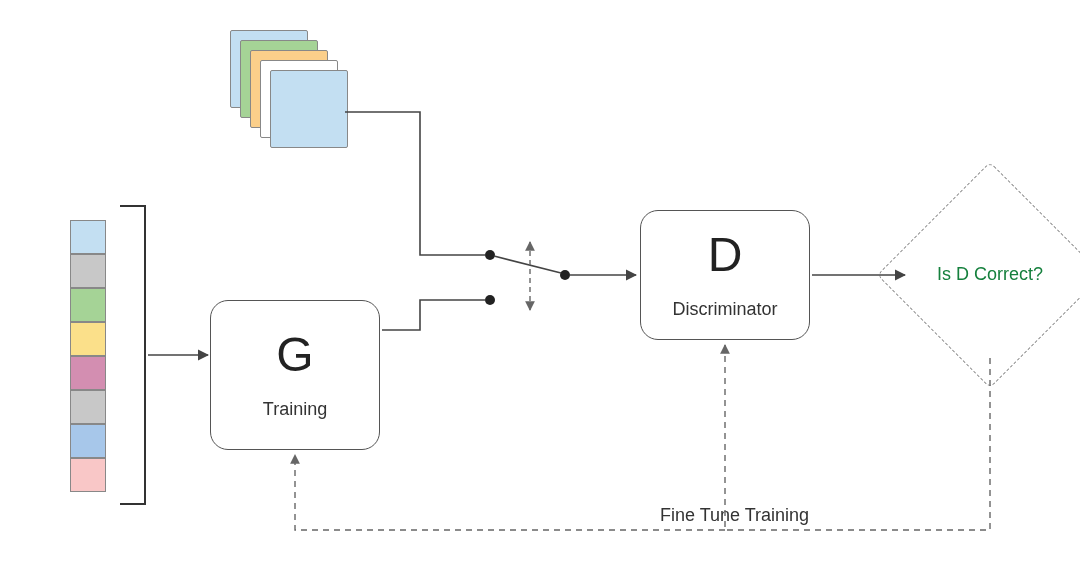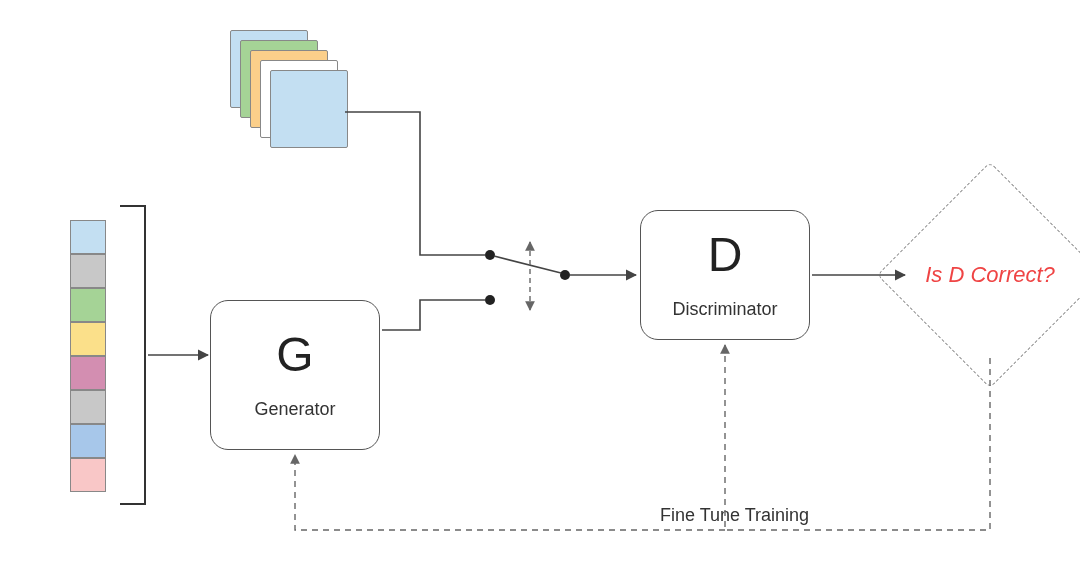--- a/index.html
+++ b/index.html
@@ -79,25 +79,24 @@
       border-radius: 6px;
       background: #fff;
     }
     .decision-label {
       position: absolute;
       inset: 0;
       display: flex;
       align-items: center;
       justify-content: center;
       text-align: center;
-      font-size: 22px;
-      color: #ef4444;
+      font-size: 18px;
+      color: #15803d;
       line-height: 1.3;
       pointer-events: none;
-      font-style: italic;
     }
 
     
     .stack {
       position: absolute;
       left: 230px;
       top: 30px;
       width: 120px;
       height: 120px;
     }
@@ -145,21 +144,21 @@
   <div class="stack" id="stack">
       <div class="card" style="background: rgb(195, 223, 242); left: 0px; top: 0px;"></div>
       <div class="card" style="background: rgb(165, 211, 150); left: 10px; top: 10px;"></div>
       <div class="card" style="background: rgb(251, 207, 138); left: 20px; top: 20px;"></div>
       <div class="card" style="background: rgb(255, 255, 255); left: 30px; top: 30px;"></div>
       <div class="card" style="background: rgb(195, 223, 242); left: 40px; top: 40px;"></div>
     </div>
 
   <div class="box g-box">
     <div class="big">G</div>
-    <div class="sub">Generator</div>
+    <div class="sub">Training</div>
   </div>
 
   <div class="box d-box">
     <div class="big">D</div>
     <div class="sub">Discriminator</div>
   </div>
 
   <div class="decision-wrap">
     <div class="decision"></div>
     <div class="decision-label">Is D Correct?</div>

